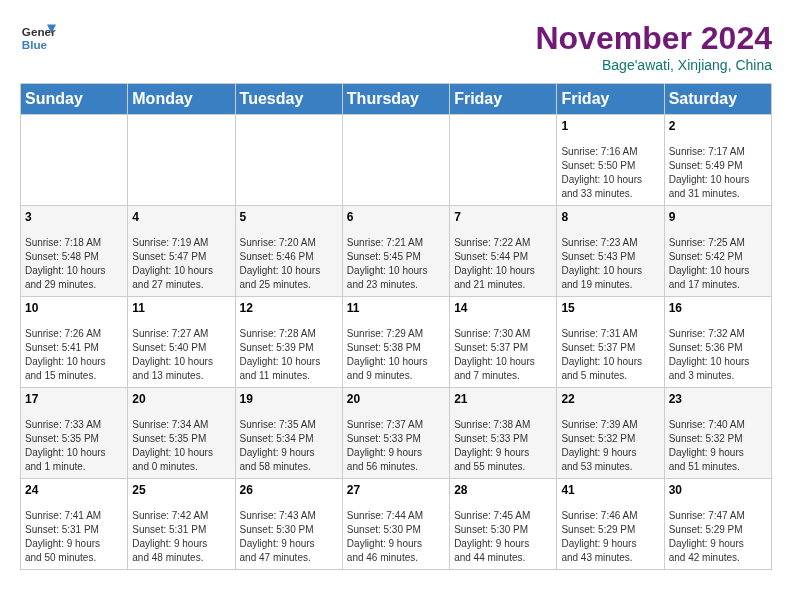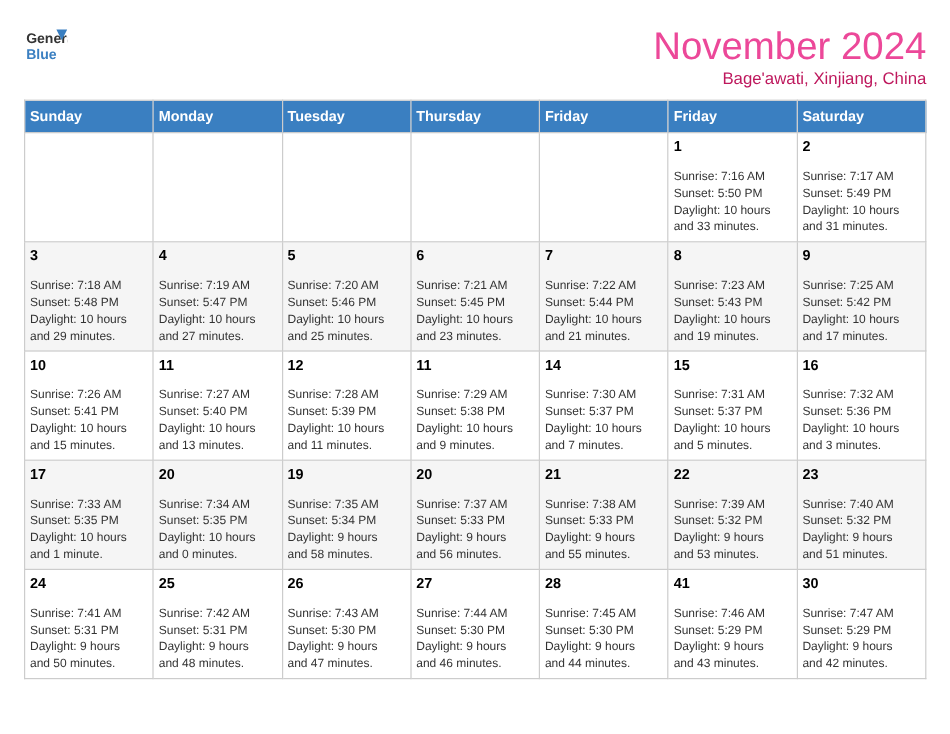--- a/index.html
+++ b/index.html
@@ -23,38 +23,38 @@
     }
     .logo-icon {
       width: 36px;
       height: 36px;
     }
     .title-block {
       text-align: right;
     }
     .month-title {
       font-size: 32px;
-      font-weight: normal;
-      color: #ec4899;
+      font-weight: bold;
+      color: #701a75;
     }
     .location {
       font-size: 14px;
-      color: #be185d;
+      color: #0f766e;
     }
     .calendar {
       width: 100%;
       border-collapse: collapse;
       font-size: 11px;
     }
     .calendar th {
       background-color: #3a7fc1;
       color: #fff;
       padding: 6px 4px;
       text-align: left;
-      font-size: 12px;
+      font-size: 16px;
       border: 1px solid #ccc;
     }
     .calendar td {
       border: 1px solid #ccc;
       vertical-align: top;
       padding: 4px;
       width: calc(100% / 7);
       min-height: 80px;
       background: #fff;
     }

